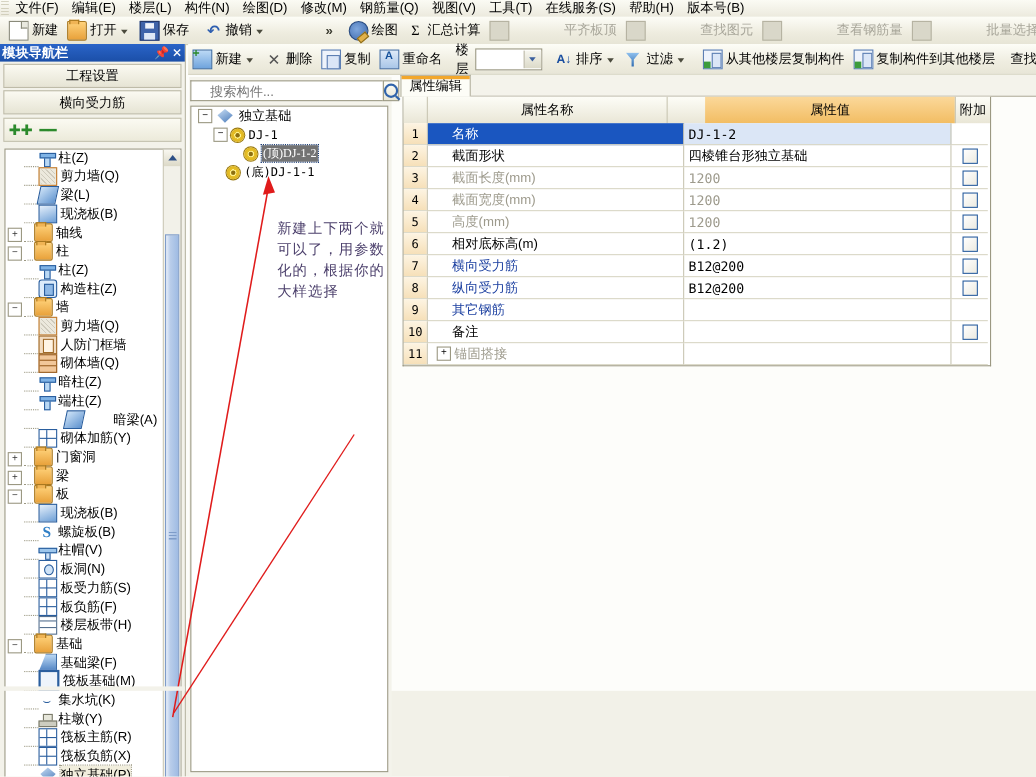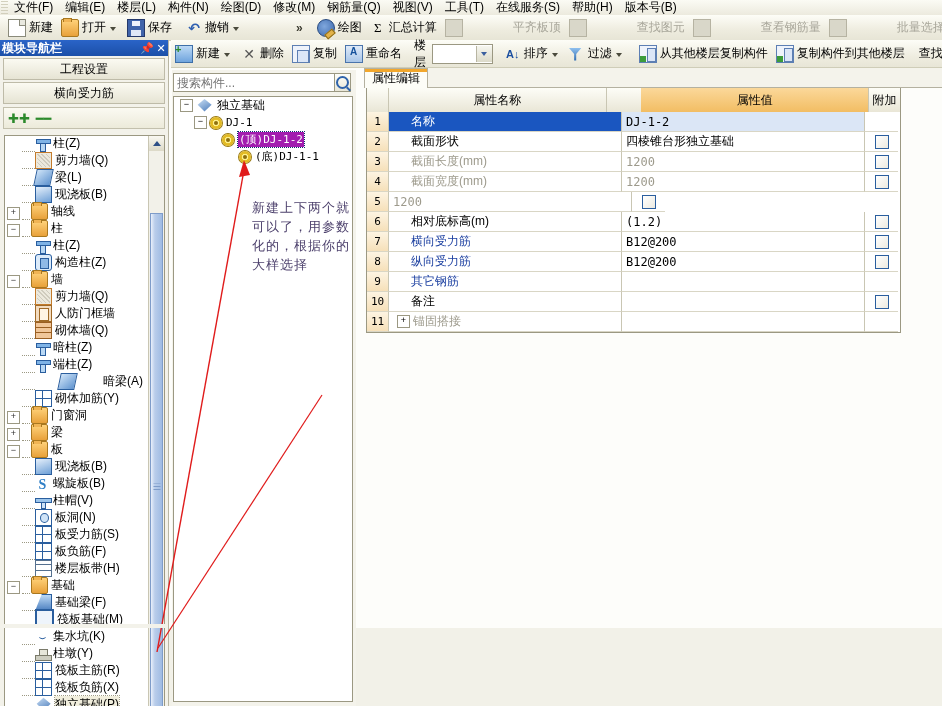--- a/index.html
+++ b/index.html
@@ -167,36 +167,36 @@
   .vscroll .thumb{position:absolute;left:1px;right:1px;top:62px;height:545px;
      background:linear-gradient(90deg,#e9f0fb,#b9cdea 35%,#9fbbe3);border:1px solid #7e9cc9;}
   .vscroll .thumb .g{position:absolute;left:50%;top:50%;transform:translate(-50%,-50%);
      width:7px;height:7px;background:repeating-linear-gradient(#7e9cc9 0 1px,transparent 1px 3px);}
 
   
   .comppanel{position:absolute;left:172px;top:70px;width:184px;height:636px;background:#f4f3eb;}
   .searchrow{position:absolute;left:1px;top:3px;width:178px;height:19px;display:flex;}
   .searchrow input{
     flex:1;height:19px;box-sizing:border-box;border:1px solid #9b9882;border-right:none;background:#fff;
-    font-family:"Liberation Sans",sans-serif;font-size:12px;padding-left:3px;color:#555;
+    font-family:"Liberation Sans",sans-serif;font-size:12px;padding-left:17px;color:#555;
   }
   .searchrow .sbtn{width:24px;height:19px;box-sizing:border-box;border:1px solid #9b9882;
      background:linear-gradient(#fdfdf8,#e9e7d8);display:flex;align-items:center;justify-content:center;}
   .mag{width:9px;height:9px;border:2px solid #2f63ab;border-radius:50%;position:relative;}
   .mag:after{content:"";position:absolute;right:-4px;bottom:-3px;width:5px;height:2px;background:#2f63ab;transform:rotate(45deg);}
 
   .ctree{position:absolute;left:1px;top:26px;width:178px;height:604px;background:#fff;border:1px solid #9b9882;}
   .cnode{height:17px;display:flex;align-items:center;white-space:nowrap;font-size:12px;cursor:default;}
   .cnode .exp{width:11px;height:11px;border:1px solid #9b9882;background:#fff;font-size:9px;line-height:9px;text-align:center;margin-right:3px;flex:none;}
   .gear{width:12px;height:12px;margin-right:4px;flex:none;position:relative;
      background:radial-gradient(circle,#fff18c 35%,#e8c12a 36%,#d4a915 100%);border-radius:50%;
      box-shadow:0 0 0 1px #9a7a10;}
   .gear:after{content:"";position:absolute;left:4px;top:4px;width:4px;height:4px;background:#8d6f10;border-radius:50%;}
   .mono{font-family:"DejaVu Sans Mono","Liberation Mono",monospace;font-size:11px;}
-  .cnode .selbox{background:#a21caf;color:#fff;outline:1px dotted #0c2f6b;padding:0 1px;}
+  .cnode .selbox{background:#737373;color:#fff;outline:1px dotted #0c2f6b;padding:0 1px;font-family:Liberation Serif, serif;}
 
   
   .tabstrip{position:absolute;left:364px;top:68px;width:578px;height:19px;
      border-bottom:1px solid #b4b1a0;background:#f4f3eb;}
   .tab{position:absolute;left:0;top:0;height:19px;padding:0 7px;line-height:19px;
      background:#fdfdf7;border:1px solid #b4b1a0;border-bottom:none;font-size:12px;cursor:default;}
   .tab:before{content:"";position:absolute;left:0;right:0;top:0;height:3px;background:#f2a72c;}
 
   .grid{position:absolute;left:366px;top:88px;width:533px;background:#fff;
      border:1px solid #9b9882;border-top:none;}
@@ -623,21 +623,21 @@
           <div class="cnode" style="padding-left: 20px;">
             <span class="exp">−</span>
             <span class="gear"></span>
             <span class="mono">DJ-1</span>
           </div>
           <div class="cnode" style="padding-left: 34px;">
             <span style="width: 14px; flex: 0 0 auto;"></span>
             <span class="gear"></span>
             <span class="mono selbox">(顶)DJ-1-2</span>
           </div>
-          <div class="cnode" style="padding-left: 51px;">
+          <div class="cnode" style="padding-left: 18px;">
             <span style="width: 14px; flex: 0 0 auto;"></span>
             <span class="gear"></span>
             <span class="mono">(底)DJ-1-1</span>
           </div>
         </div>
     </div>
   </div>
 
   <div class="tabstrip">
     <div class="tab">属性编辑</div>
@@ -692,20 +692,23 @@
           </div>
           <div class="cell-val">
             <span class="gray">1200</span>
           </div>
           <div class="cell-att">
             <span class="cb"></span>
           </div>
         </div>
         <div class="grow">
           <div class="cell-idx">5</div>
+          <div class="cell-name">
+            <span class="gray">高度(mm)</span>
+          </div>
           <div class="cell-val">
             <span class="gray">1200</span>
           </div>
           <div class="cell-att">
             <span class="cb"></span>
           </div>
         </div>
         <div class="grow">
           <div class="cell-idx">6</div>
           <div class="cell-name">

